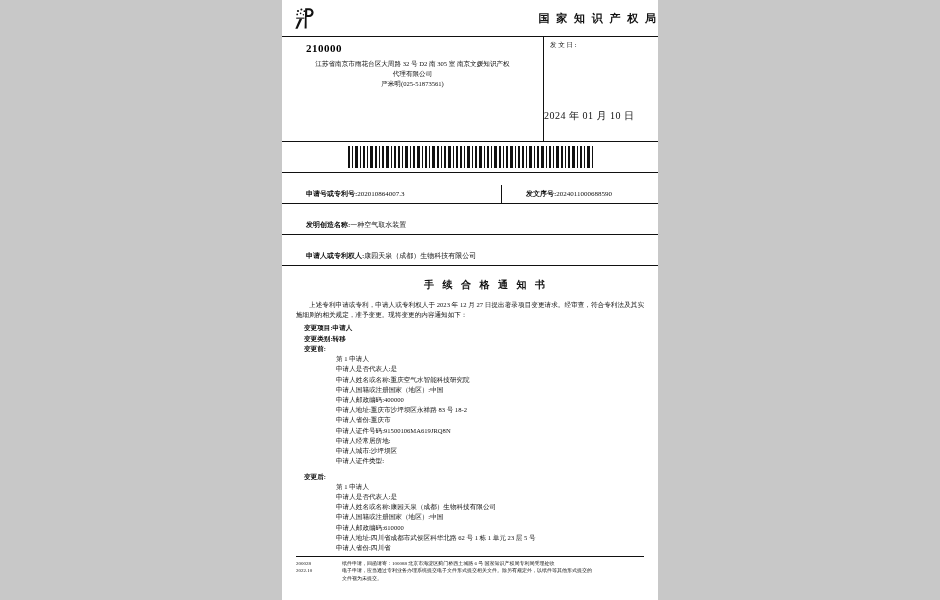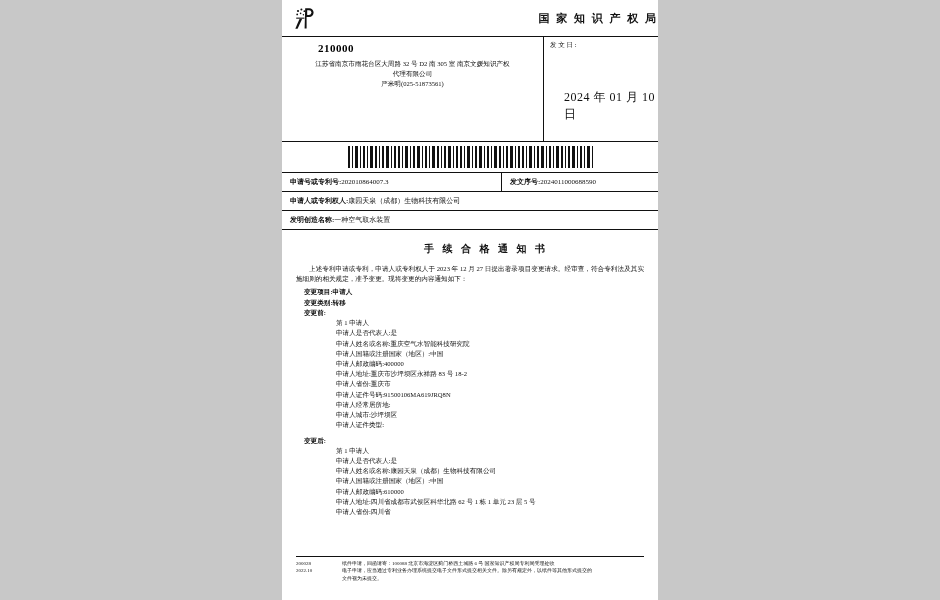--- a/index.html
+++ b/index.html
@@ -57,21 +57,21 @@
   }
   .addr-left {
     width: 262px;
     border-right: 1.2px solid #111;
     padding: 5px 6px 0 6px;
     box-sizing: border-box;
   }
   .zip {
     font-size: 11px;
     font-weight: bold;
-    margin-left: 30px;
+    margin-left: 18px;
     letter-spacing: 0.5px;
   }
   .addr-lines {
     margin-top: 5px;
     text-align: center;
     font-size: 6.6px;
     line-height: 1.5;
     color: #111;
   }
   .addr-lines div { white-space: nowrap; }
@@ -81,23 +81,23 @@
     position: relative;
     padding: 4px 6px;
     box-sizing: border-box;
   }
   .send-label {
     font-size: 6.6px;
     color: #111;
   }
   .send-date {
     position: absolute;
-    left: 20px;
+    left: 0;
     bottom: 18px;
-    font-size: 12px;
+    font-size: 10px;
     color: #111;
     letter-spacing: 0.5px;
   }
   
   .barcode-cell {
     border-bottom: 1.2px solid #111;
     height: 30px;
     display: flex;
     align-items: center;
     justify-content: center;
@@ -107,23 +107,24 @@
     height: 22px;
   }
   
   .row {
     display: flex;
     border-bottom: 1px solid #111;
     font-size: 7px;
     color: #111;
   }
   .cell {
-    padding: 4px 8px;
+    padding: 4px 24px;
     box-sizing: border-box;
     white-space: nowrap;
+    margin-top: 12px;
   }
   .cell.left { width: 220px; border-right: 1px solid #111; }
   .cell.right { flex: 1; font-family: Liberation Serif, serif; }
   .cell.full { width: 100%; }
   .bold { font-weight: bold; }
   
   .notice-title {
     text-align: center;
     font-size: 10px;
     font-weight: bold;
@@ -282,27 +283,27 @@
       <div class="cell left">
         <span class="bold">申请号或专利号:</span><span>202010864007.3</span>
       </div>
       <div class="cell right">
         <span class="bold">发文序号:</span><span>2024011000688590</span>
       </div>
     </div>
 
     <div class="row">
       <div class="cell full">
-        <span class="bold">申请人或专利权人:</span><span>康园天泉（成都）生物科技有限公司</span>
+        <span class="bold">发明创造名称:</span><span>一种空气取水装置</span>
       </div>
     </div>
 
     <div class="row">
       <div class="cell full">
-        <span class="bold">发明创造名称:</span><span>一种空气取水装置</span>
+        <span class="bold">申请人或专利权人:</span><span>康园天泉（成都）生物科技有限公司</span>
       </div>
     </div>
 
     <div class="notice-title">手 续 合 格 通 知 书</div>
 
     <div class="body">
       <div class="para">上述专利申请或专利，申请人或专利权人于 2023 年 12 月 27 日提出著录项目变更请求。经审查，符合专利法及其实施细则的相关规定，准予变更。现将变更的内容通知如下：</div>
 
       <div class="sec-label bold">变更项目:申请人</div>
       <div class="sec-label bold">变更类别:转移</div>

